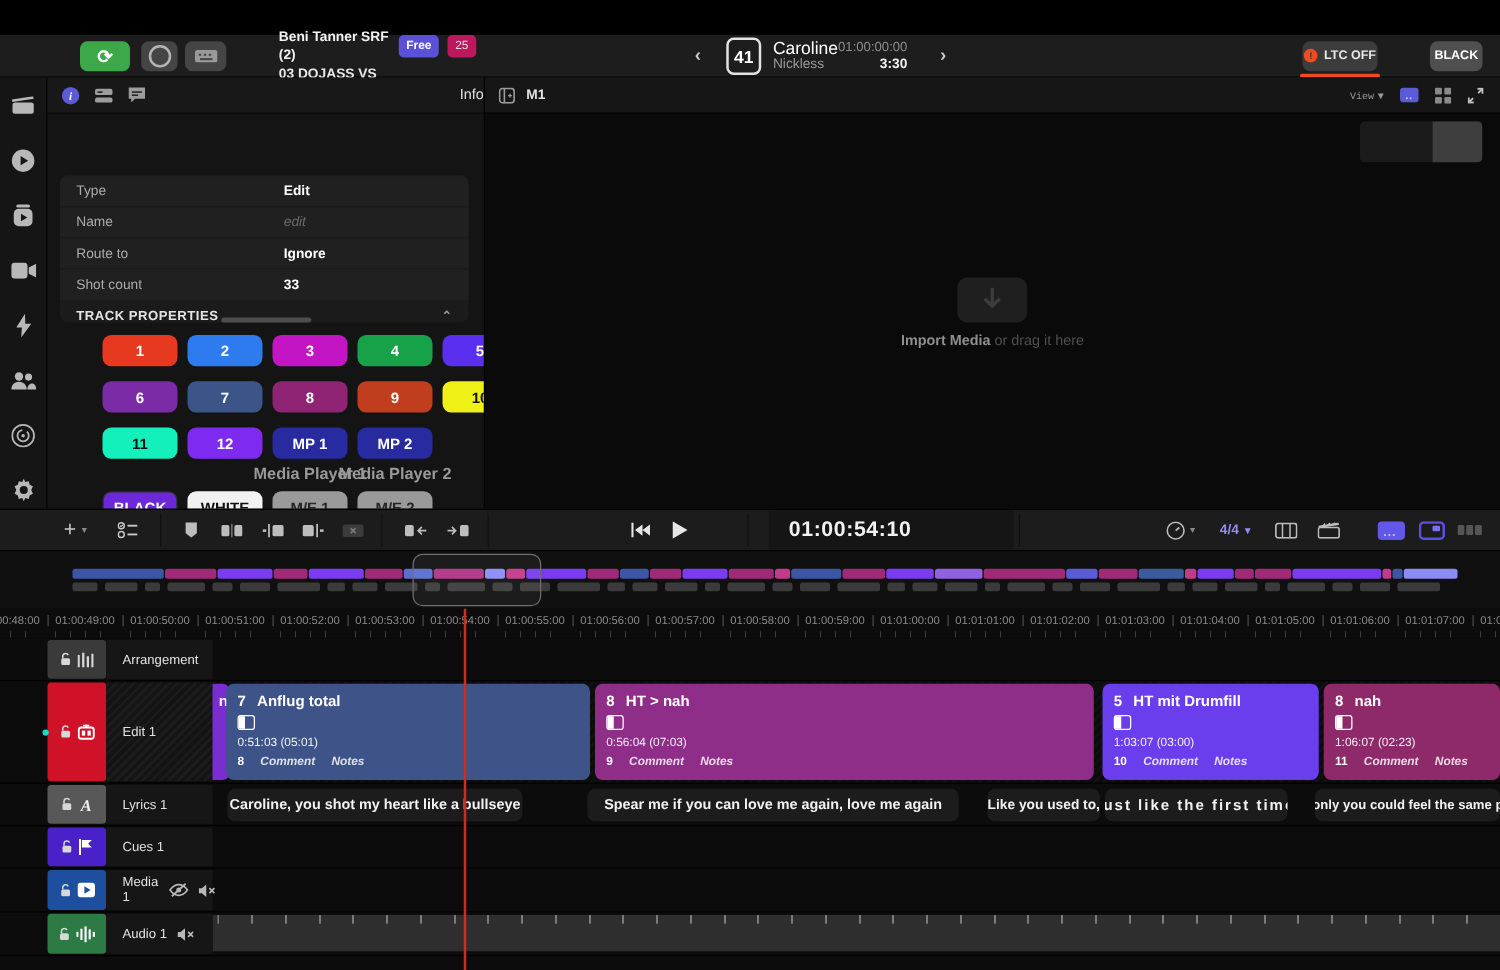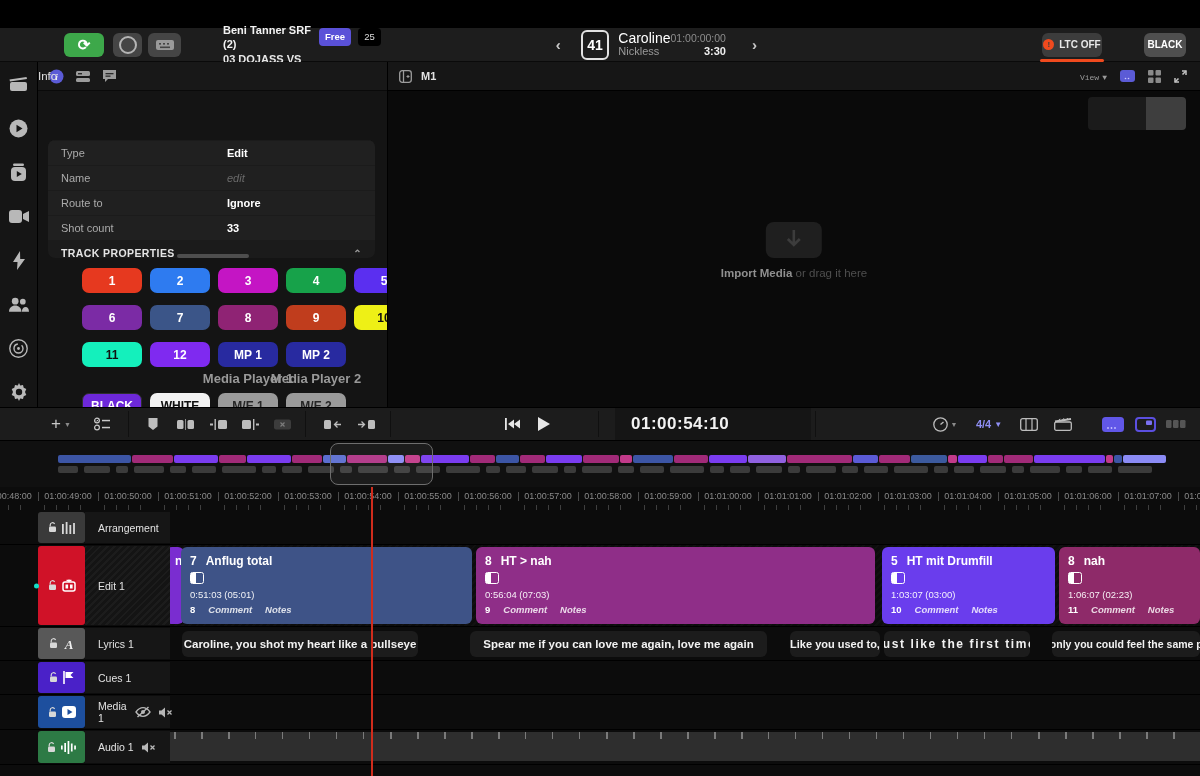--- a/index.html
+++ b/index.html
@@ -11,21 +11,21 @@
   #header{left:0;top:28px;width:1200px;height:34px;background:#1d1d1d;display:flex;align-items:center;border-bottom:1px solid #0a0a0a;box-sizing:border-box;}
   .hbtn{height:24px;border-radius:6px;display:flex;align-items:center;justify-content:center;cursor:pointer;}
   #btn-cloud{width:44px;background:#3da84a;margin-left:64px;color:#fff;font-size:15px;font-weight:bold;}
   #btn-circle{width:32px;background:#454545;margin-left:9px;}
   #btn-circle span{width:14px;height:14px;border:2px solid #b5b5b5;border-radius:50%;}
   #btn-keys{width:36px;background:#454545;margin-left:6px;}
   .projblock{margin-left:42px;line-height:14px;}
   .projrow{display:flex;align-items:center;gap:7px;}
   .projname{font-size:11px;font-weight:bold;color:#f2f2f2;}
   .badge-free{background:#5a51d8;color:#fff;font-size:9.5px;font-weight:bold;padding:2px 6px;border-radius:4px;}
-  .badge-count{background:#000000;color:#ddd;font-size:9.5px;font-weight:normal;padding:2px 6px;border-radius:4px;}
+  .badge-count{background:#be185d;color:#ddd;font-size:9.5px;font-weight:normal;padding:2px 6px;border-radius:4px;}
   .projsub{font-size:11px;font-weight:bold;color:#e8e8e8;margin-top:1px;}
   .chev{color:#c8c8c8;font-size:15px;font-weight:bold;cursor:pointer;}
   #chev-prev{margin-left:175px;}
   #shotnum{margin-left:20px;width:27px;height:26px;border:2px solid #e2e2e2;border-radius:6px;display:flex;align-items:center;justify-content:center;font-size:14px;font-weight:bold;color:#fff;}
   .shotblock{margin-left:9px;line-height:13px;}
   .shottitle{font-size:14px;font-weight:normal;color:#fff;}
   .shotsub{font-size:11px;color:#9a9a9a;}
   .tcblock{margin-left:auto;text-align:right;line-height:13px;}
   .tcstart{font-size:10.5px;color:#8d8d8d;}
   .tcdur{font-size:11px;font-weight:bold;color:#f0f0f0;}
@@ -34,21 +34,21 @@
   #btn-ltc::after{content:"";position:absolute;left:-2px;right:-2px;bottom:-5px;height:3px;border-radius:2px;background:#f04a1e;}
   .ltc-dot{width:11px;height:11px;border-radius:50%;background:#f04a1e;color:#3c3c3c;font-size:8px;font-weight:bold;display:flex;align-items:center;justify-content:center;}
   #btn-live{margin-left:42px;margin-right:14px;width:46px;background:#4f4f4f;font-size:10px;font-weight:bold;color:#fff;}
   
   #main{left:0;top:62px;width:1200px;height:345px;display:flex;}
   #rail{width:38px;background:#151515;border-right:1px solid #000;box-sizing:border-box;display:flex;flex-direction:column;align-items:center;padding-top:12px;gap:24px;}
   .rail-ic{width:20px;height:20px;display:flex;align-items:center;justify-content:center;color:#b8b8b8;cursor:pointer;}
   #info{width:350px;background:#141414;position:relative;overflow:hidden;border-right:1px solid #000;box-sizing:border-box;}
   #info-head{height:28px;background:#181818;border-bottom:1px solid #0a0a0a;display:flex;align-items:center;position:relative;}
   .ih-ic{margin-left:11px;cursor:pointer;display:flex;}
-  #info-title{position:absolute;left:0;right:0;text-align:left;font-size:11.5px;color:#e0e0e0;pointer-events:none;}
+  #info-title{position:absolute;left:0;right:0;text-align:right;font-size:11.5px;color:#e0e0e0;pointer-events:none;}
   .secbox{position:absolute;left:10px;right:12px;background:#1e1e1e;border-radius:7px;box-sizing:border-box;}
   #shotprops{top:36px;height:27px;display:flex;align-items:center;padding-left:13px;font-size:10.5px;font-weight:bold;letter-spacing:.4px;color:#565656;}
   #trackprops{top:78px;height:118px;background:#1b1b1b;overflow:hidden;}
   #tp-head{height:26px;display:flex;align-items:center;justify-content:space-between;padding:0 13px;font-size:10.5px;font-weight:bold;letter-spacing:.4px;color:#e4e4e4;}
   #tp-head .caret{color:#9a9a9a;font-size:10px;cursor:pointer;}
   .tp-row{height:24px;display:flex;align-items:center;padding:0 13px;font-size:11px;background:#202020;border-top:1px solid #1b1b1b;}
   .tp-label{width:166px;color:#ababab;}
   .tp-value{color:#fff;font-weight:bold;cursor:pointer;}
   .tp-value.ph{color:#6a6a6a;font-style:italic;font-weight:normal;}
   #scrollpill{top:192px;left:50%;transform:translateX(-50%);width:72px;height:4px;background:#4e4e4e;border-radius:2px;cursor:pointer;}

